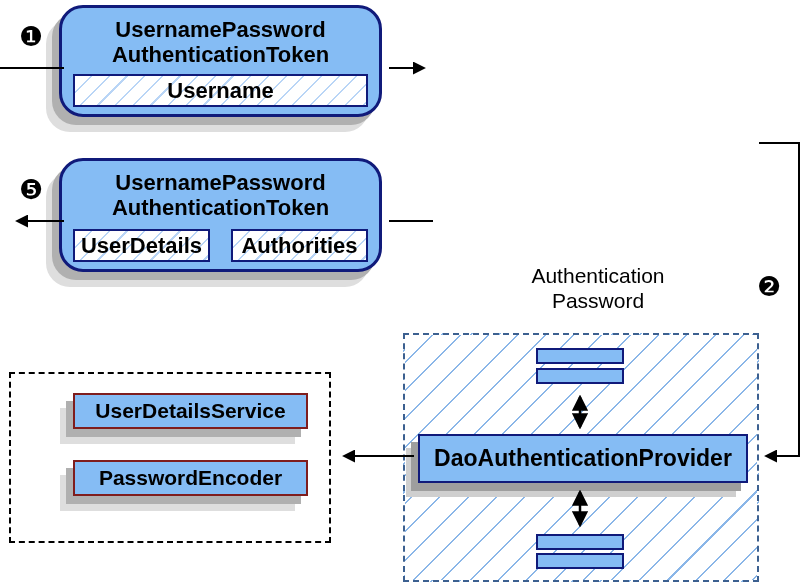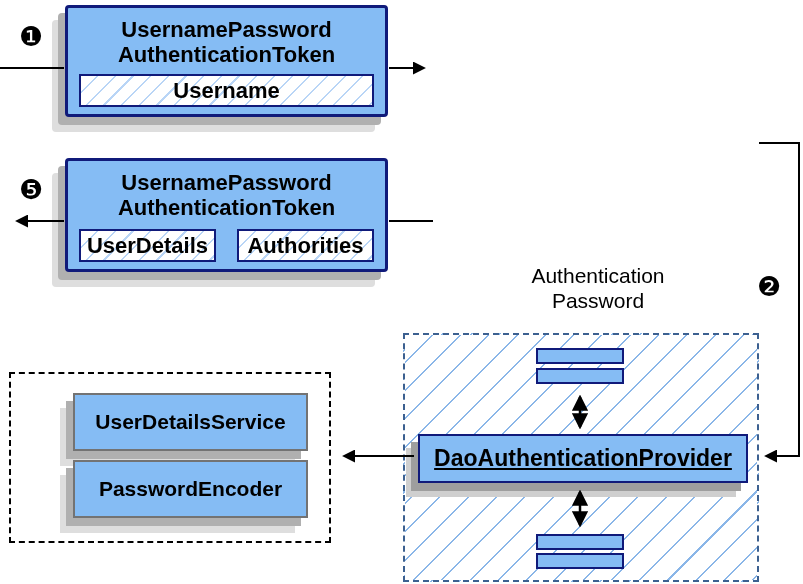--- a/index.html
+++ b/index.html
@@ -14,25 +14,25 @@
     color: #000;
   }
 
   
   .blue-fill { background: #85bcf4; }
   .shadowed { box-shadow: -7px 8px 0 #b0b0b0, -13px 15px 0 #dedede; }
 
   
   .token {
     position: absolute;
-    left: 65px;
+    left: 59px;
     width: 323px;
     background: #85bcf4;
     border: 3px solid #101a7a;
-    border-radius: 4px;
+    border-radius: 24px;
   }
   .token-1 { top: 5px;   height: 112px; }
   .token-5 { top: 158px; height: 114px; }
   .token .title {
     margin-top: 9px;
     font-weight: bold;
     font-size: 22px;
     line-height: 25px;
     text-align: center;
   }
@@ -121,37 +121,36 @@
     width: 330px; height: 49px;
     background: #85bcf4;
     border: 2.5px solid #101a7a;
     display: flex;
     align-items: center;
     justify-content: center;
     font-weight: bold;
     font-size: 23px;
     white-space: nowrap;
     box-shadow: -7px 8px 0 #9e9e9e, -12px 14px 0 #cfcfcf;
-    text-decoration: underline;
   }
 
   
   .dotted-box {
     position: absolute;
     left: 9px; top: 372px;
     width: 322px; height: 171px;
     border: 2.5px dashed #000;
     background: #fff;
   }
   .svc {
     position: absolute;
     left: 73px;
-    width: 235px; height: 58px;
-    background: #85bcf4;
-    border: 2px solid #737373;
+    width: 235px; height: 36px;
+    background: #85bcf4;
+    border: 2px solid #7f1d1d;
     display: flex;
     align-items: center;
     justify-content: center;
     font-weight: bold;
     font-size: 21px;
     white-space: nowrap;
   }
   .svc-uds { top: 393px; }
   .svc-pe  { top: 460px; }
 

